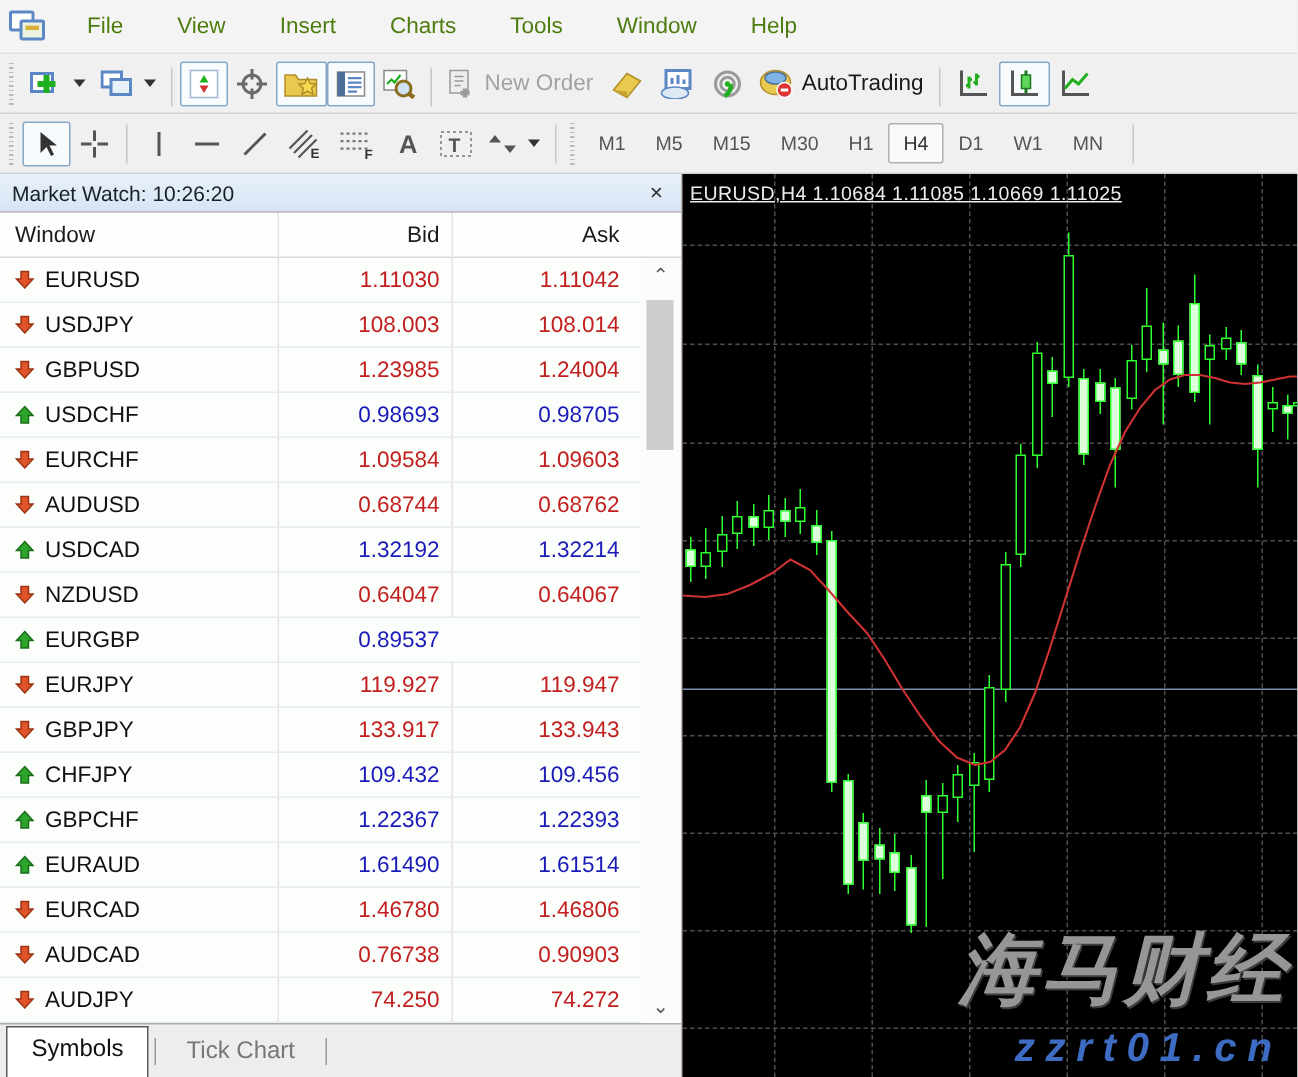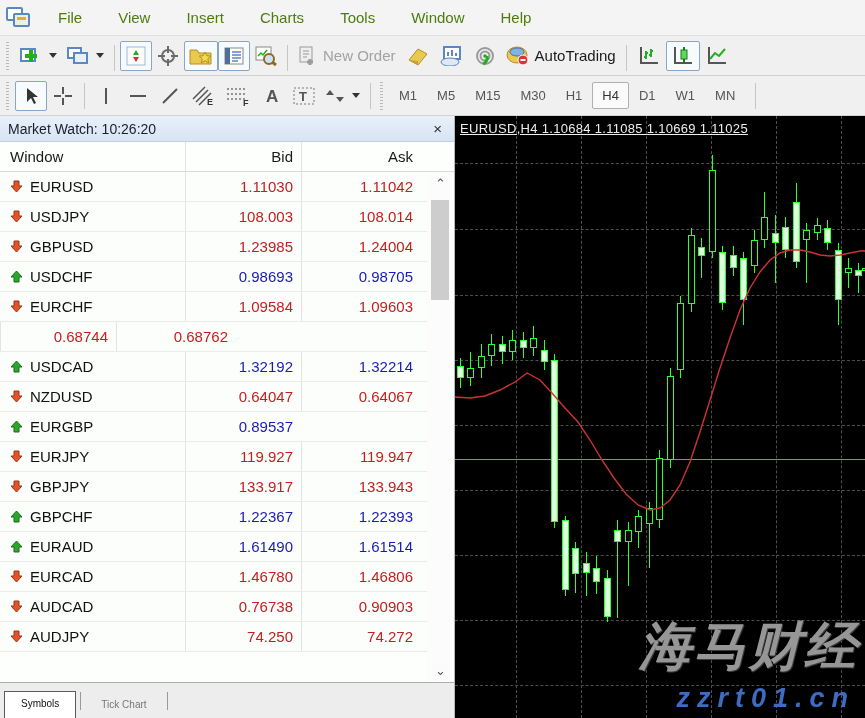--- a/index.html
+++ b/index.html
@@ -56,21 +56,21 @@
   .mw-row { height:30px; display:flex; align-items:center; font-size:15px;
     border-bottom:1px solid #e6ece6; background:#fcfefc; }
   .mw-row .col-sym { display:flex; align-items:center; gap:7px; color:#111; }
   .red  { color:#c22020; }
   .blue { color:#1a1ab8; }
   .mw-scroll { position:absolute; top:30px; right:0; width:27px; bottom:0; background:#fcfcfc; }
   .mw-scroll .chev { position:absolute; left:0; width:100%; text-align:center; font-size:13px; color:#555; }
   .mw-scroll .thumb { position:absolute; left:4px; width:18px; top:28px; height:100px; background:#cdcdcd; }
   .mw-tabs { height:36px; background:#ededed; border-top:1px solid #adadad; display:flex;
     align-items:flex-end; padding-left:4px; }
-  .mw-tab { font-size:10px; padding:6px 16px; color:#777; margin-bottom:2px; }
+  .mw-tab { font-size:16px; padding:6px 16px; color:#777; margin-bottom:2px; }
   .mw-tab.active { background:#fff; border:1px solid #5a5a5a; border-bottom:none; color:#111;
     margin-bottom:0; padding-bottom:9px; }
   .tab-sep { width:1px; height:18px; background:#999; margin:0 4px 8px; }
 
   
   .chart { flex:1; position:relative; background:#000; overflow:hidden; }
   .chart-info { position:absolute; left:5px; top:5px; font-size:13px; color:#ededed; z-index:5; letter-spacing:.3px;text-decoration:underline; }
   .gridv { position:absolute; top:0; bottom:0; width:0; border-left:1px dashed #4e4e4e; }
   .gridh { position:absolute; left:0; right:0; height:0; border-top:1px dashed #4e4e4e; }
   .plevel { position:absolute; left:0; right:0; height:1px; background:#93a7c9; opacity:.85; }
@@ -402,20 +402,26 @@
             <div class="col-sym">
               <svg width="13" height="13">
                 <path d="M6.5 12 L12 6 H9 V1 H4 V6 H1 Z" fill="#e0542a" stroke="#9e3314"></path>
               </svg>
               <span>EURCHF</span>
             </div>
             <div class="col-bid red">1.09584</div>
             <div class="col-ask red">1.09603</div>
           </div>
           <div class="mw-row">
+            <div class="col-sym">
+              <svg width="13" height="13">
+                <path d="M6.5 12 L12 6 H9 V1 H4 V6 H1 Z" fill="#e0542a" stroke="#9e3314"></path>
+              </svg>
+              <span>AUDUSD</span>
+            </div>
             <div class="col-bid red">0.68744</div>
             <div class="col-ask red">0.68762</div>
           </div>
           <div class="mw-row">
             <div class="col-sym">
               <svg width="13" height="13">
                 <path d="M6.5 1 L12 7 H9 V12 H4 V7 H1 Z" fill="#2da52d" stroke="#186e18"></path>
               </svg>
               <span>USDCAD</span>
             </div>
@@ -453,20 +459,30 @@
           </div>
           <div class="mw-row">
             <div class="col-sym">
               <svg width="13" height="13">
                 <path d="M6.5 12 L12 6 H9 V1 H4 V6 H1 Z" fill="#e0542a" stroke="#9e3314"></path>
               </svg>
               <span>GBPJPY</span>
             </div>
             <div class="col-bid red">133.917</div>
             <div class="col-ask red">133.943</div>
+          </div>
+          <div class="mw-row">
+            <div class="col-sym">
+              <svg width="13" height="13">
+                <path d="M6.5 1 L12 7 H9 V12 H4 V7 H1 Z" fill="#2da52d" stroke="#186e18"></path>
+              </svg>
+              <span>CHFJPY</span>
+            </div>
+            <div class="col-bid blue">109.432</div>
+            <div class="col-ask blue">109.456</div>
           </div>
           <div class="mw-row">
             <div class="col-sym">
               <svg width="13" height="13">
                 <path d="M6.5 1 L12 7 H9 V12 H4 V7 H1 Z" fill="#2da52d" stroke="#186e18"></path>
               </svg>
               <span>GBPCHF</span>
             </div>
             <div class="col-bid blue">1.22367</div>
             <div class="col-ask blue">1.22393</div>

